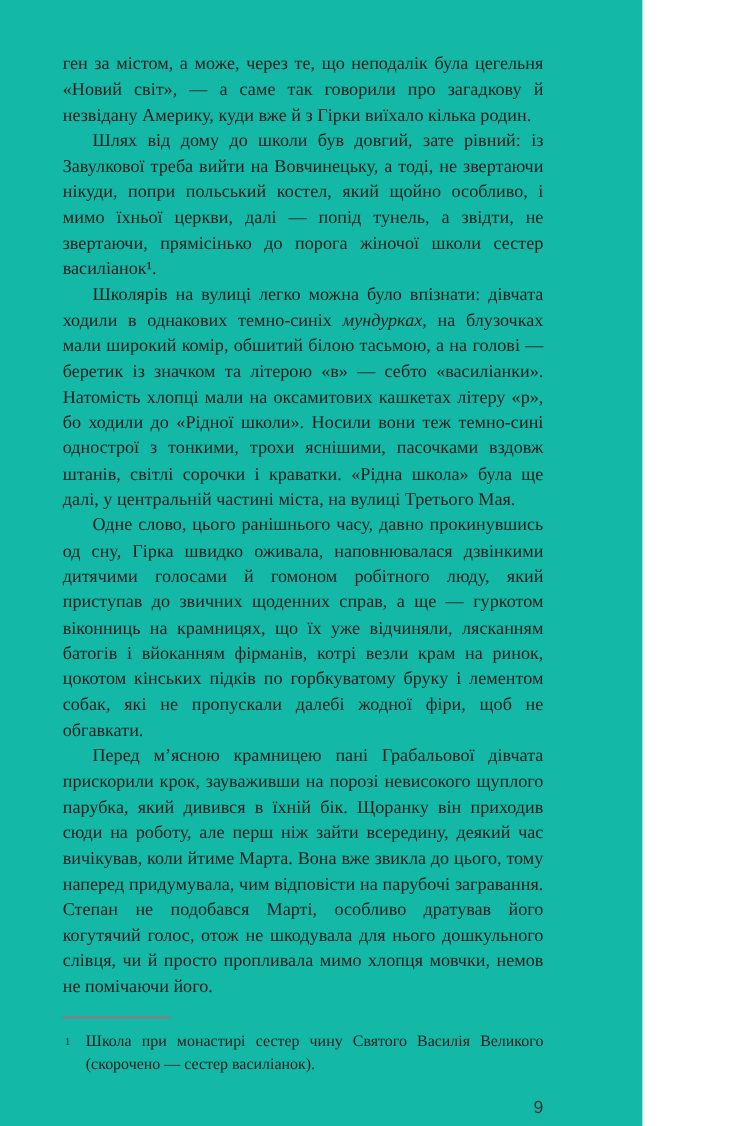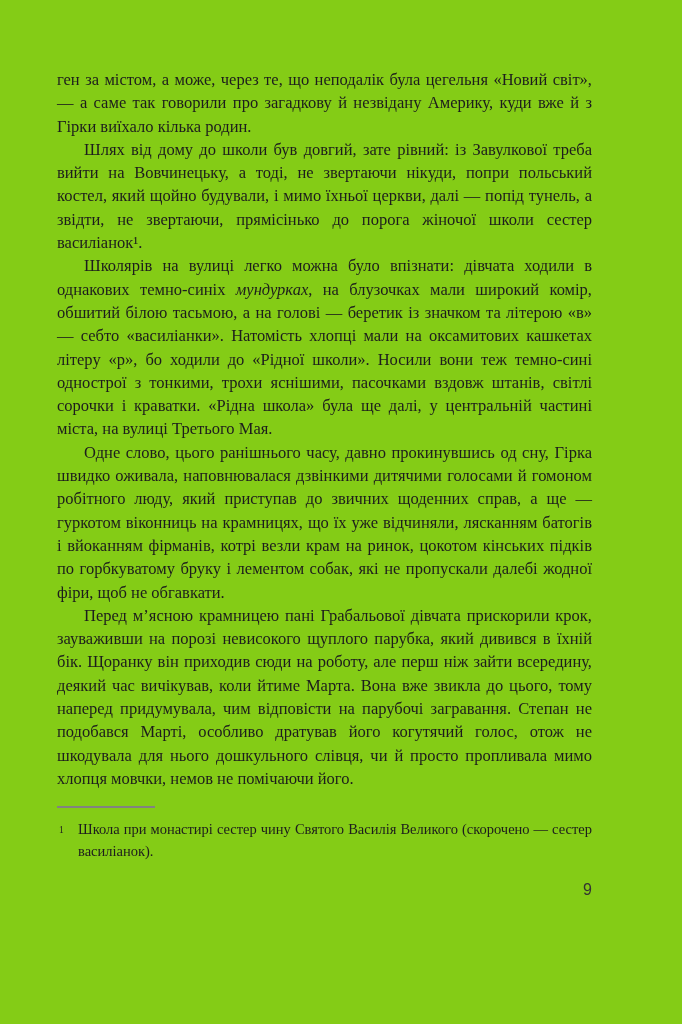--- a/index.html
+++ b/index.html
@@ -8,25 +8,25 @@
     background: #ffffff;
   }
   body {
     width: 682px;
     height: 1024px;
     overflow: hidden;
     font-family: "Liberation Serif", serif;
   }
   .page {
     position: relative;
-    width: 682px;
+    width: 584px;
     height: 1024px;
-    background: #84cc16;
+    background: #14b8a6;
     box-sizing: border-box;
-    padding: 68px 90px 0 57px;
+    padding: 46px 90px 0 57px;
     color: #1d1d1d;
   }
   .body-text p {
     margin: 0;
     font-size: 16.5px;
     line-height: 23.3px;
     text-align: justify;
     hyphens: auto;
     -webkit-hyphens: auto;
   }
@@ -65,21 +65,21 @@
     font-size: 16px;
     color: #333333;
   }
 </style>
 </head>
 <body>
 
 <div class="page">
   <div class="body-text">
       <p><span>ген за містом, а може, через те, що неподалік була цегельня «Новий світ», — а саме так говорили про загадкову й незвідану Америку, куди вже й з Гірки виїхало кілька родин.</span></p>
-      <p class="indent"><span>Шлях від дому до школи був довгий, зате рівний: із Завулкової треба вийти на Вовчинецьку, а тоді, не звертаючи нікуди, попри польський костел, який щойно будували, і мимо їхньої церкви, далі — попід тунель, а звідти, не звертаючи, прямісінько до порога жіночої школи сестер василіанок¹.</span></p>
+      <p class="indent"><span>Шлях від дому до школи був довгий, зате рівний: із Завулкової треба вийти на Вовчинецьку, а тоді, не звертаючи нікуди, попри польський костел, який щойно особливо, і мимо їхньої церкви, далі — попід тунель, а звідти, не звертаючи, прямісінько до порога жіночої школи сестер василіанок¹.</span></p>
       <p class="indent"><span>Школярів на вулиці легко можна було впізнати: дівчата ходили в однакових темно-синіх </span><i>мундурках</i><span>, на блузочках мали широкий комір, обшитий білою тасьмою, а на голові — беретик із значком та літерою «в» — себто «василіанки». Натомість хлопці мали на оксамитових кашкетах літеру «р», бо ходили до «Рідної школи». Носили вони теж темно-сині однострої з тонкими, трохи яснішими, пасочками вздовж штанів, світлі сорочки і краватки. «Рідна школа» була ще далі, у центральній частині міста, на вулиці Третього Мая.</span></p>
       <p class="indent"><span>Одне слово, цього ранішнього часу, давно прокинувшись од сну, Гірка швидко оживала, наповнювалася дзвінкими дитячими голосами й гомоном робітного люду, який приступав до звичних щоденних справ, а ще — гуркотом віконниць на крамницях, що їх уже відчиняли, лясканням батогів і вйоканням фірманів, котрі везли крам на ринок, цокотом кінських підків по горбкуватому бруку і лементом собак, які не пропускали далебі жодної фіри, щоб не обгавкати.</span></p>
       <p class="indent"><span>Перед м’ясною крамницею пані Грабальової дівчата прискорили крок, зауваживши на порозі невисокого щуплого парубка, який дивився в їхній бік. Щоранку він приходив сюди на роботу, але перш ніж зайти всередину, деякий час вичікував, коли йтиме Марта. Вона вже звикла до цього, тому наперед придумувала, чим відповісти на парубочі загравання. Степан не подобався Марті, особливо дратував його когутячий голос, отож не шкодувала для нього дошкульного слівця, чи й просто пропливала мимо хлопця мовчки, немов не помічаючи його.</span></p>
     </div>
 
   <div class="footnote-area">
     <div class="footnote-rule"></div>
     <div class="footnote">
       <span class="fn-marker">1</span>
       <span class="fn-text">Школа при монастирі сестер чину Святого Василія Великого (скорочено — сестер василіанок).</span>

